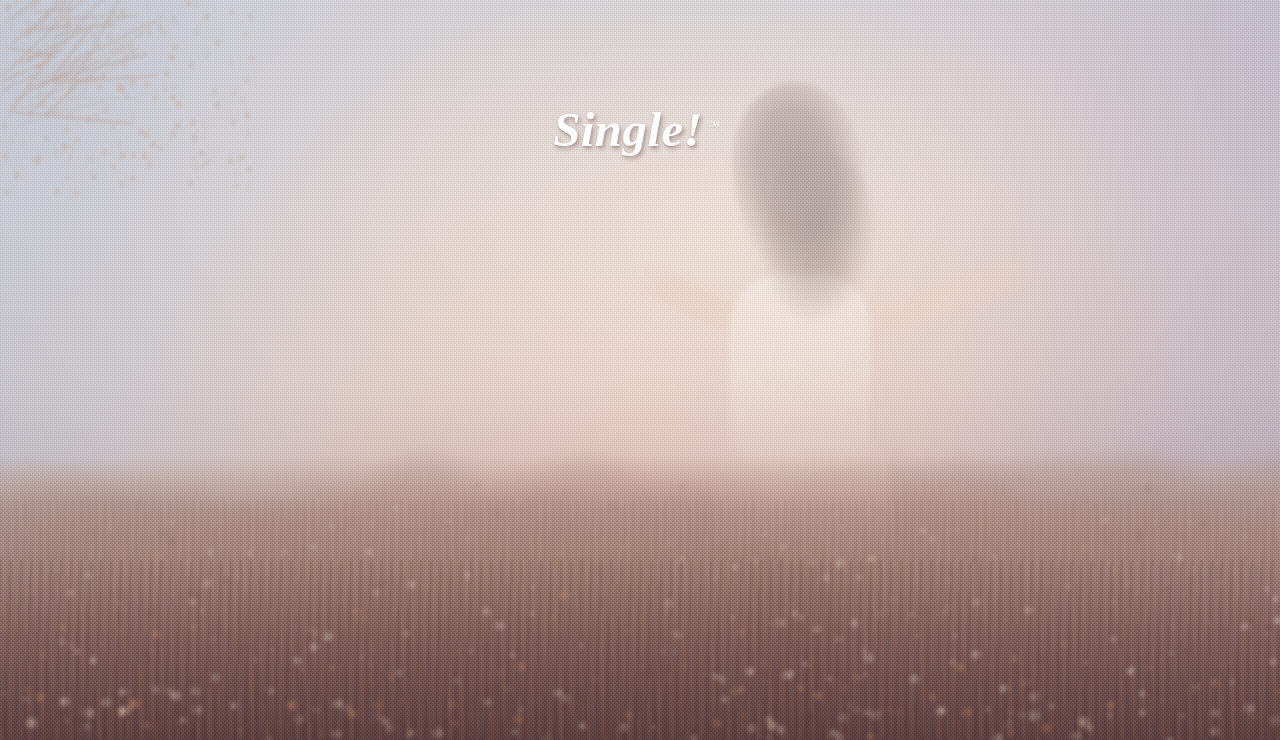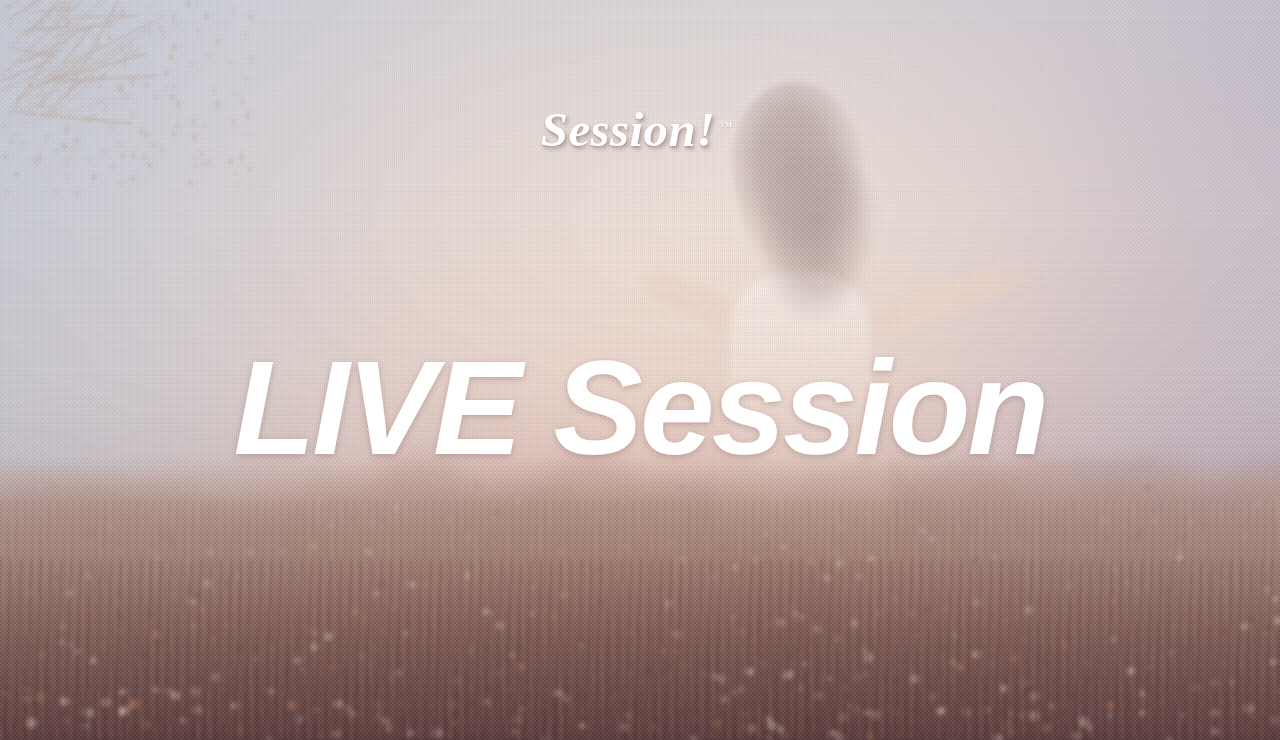--- a/index.html
+++ b/index.html
@@ -1216,18 +1216,17 @@
       <b style="left: 849.949px; top: 149.312px; width: 7.72995px; height: 6.95696px; opacity: 0.53;"></b>
       <b class="warm" style="left: 58.0444px; top: 215.612px; width: 3.24089px; height: 2.9168px; opacity: 0.3;"></b>
     </div>
   <div class="layer grass-near"></div>
 
   <div class="layer wash"></div>
   <div class="layer mesh"></div>
   <div class="layer mesh2"></div>
 
   <div class="brand">
-    <span class="l2"><span>Session!</span><span class="tm">™</span></span>
+    <span class="l2"><span>Single!</span><span class="tm">™</span></span>
   </div>
 
-  <div class="headline">LIVE Session</div>
 
 </div>
 
 </body></html>

